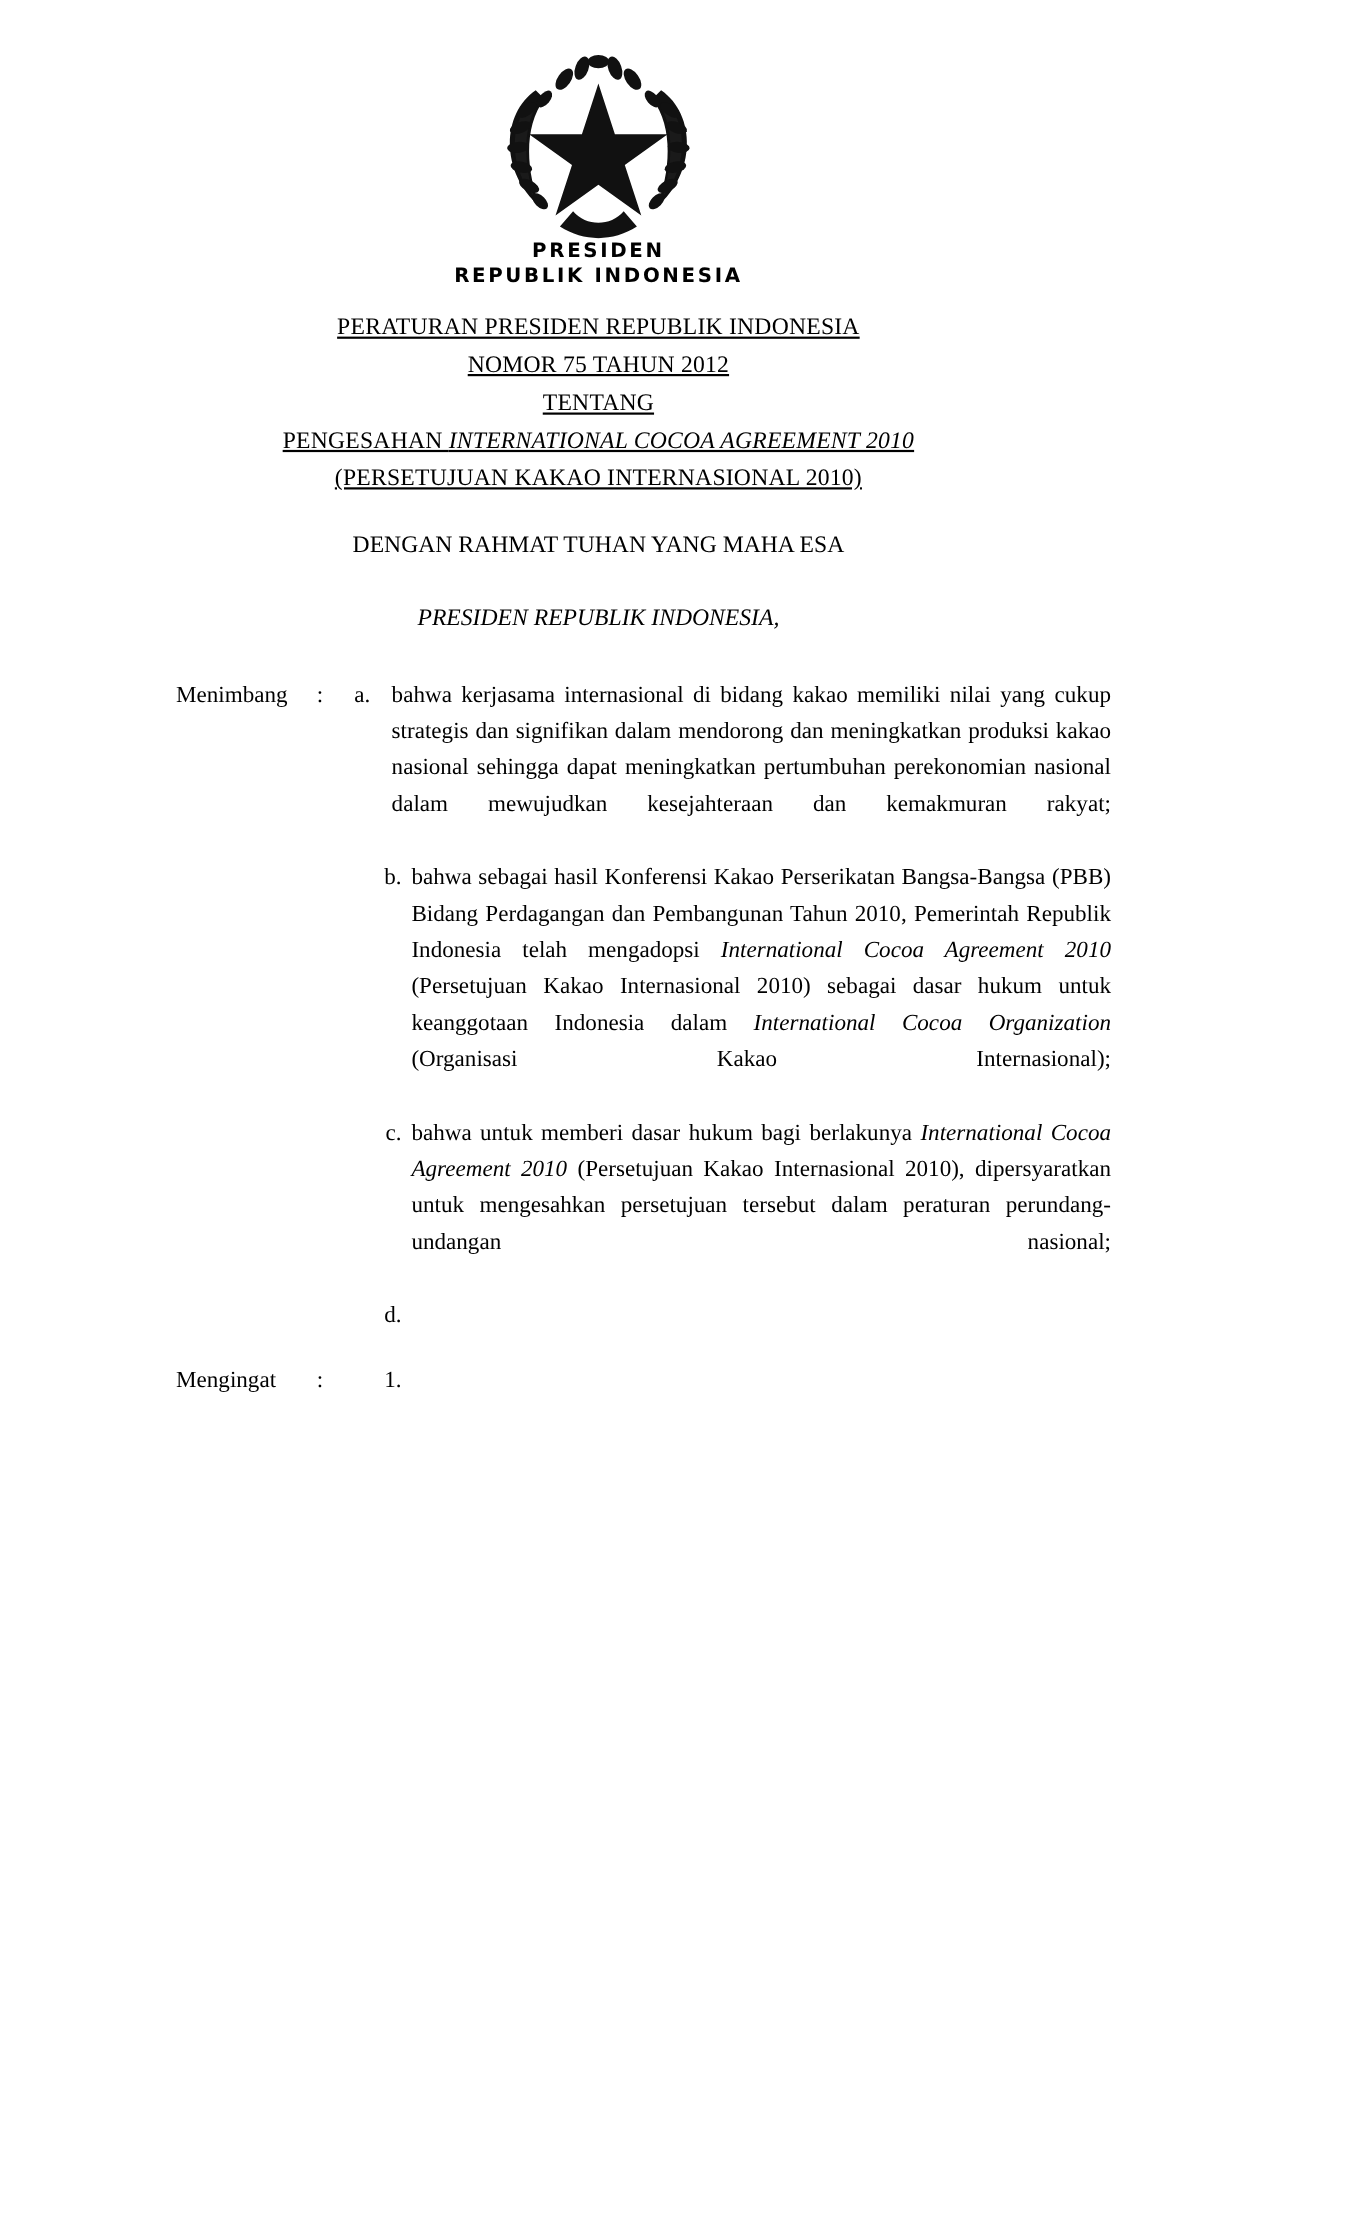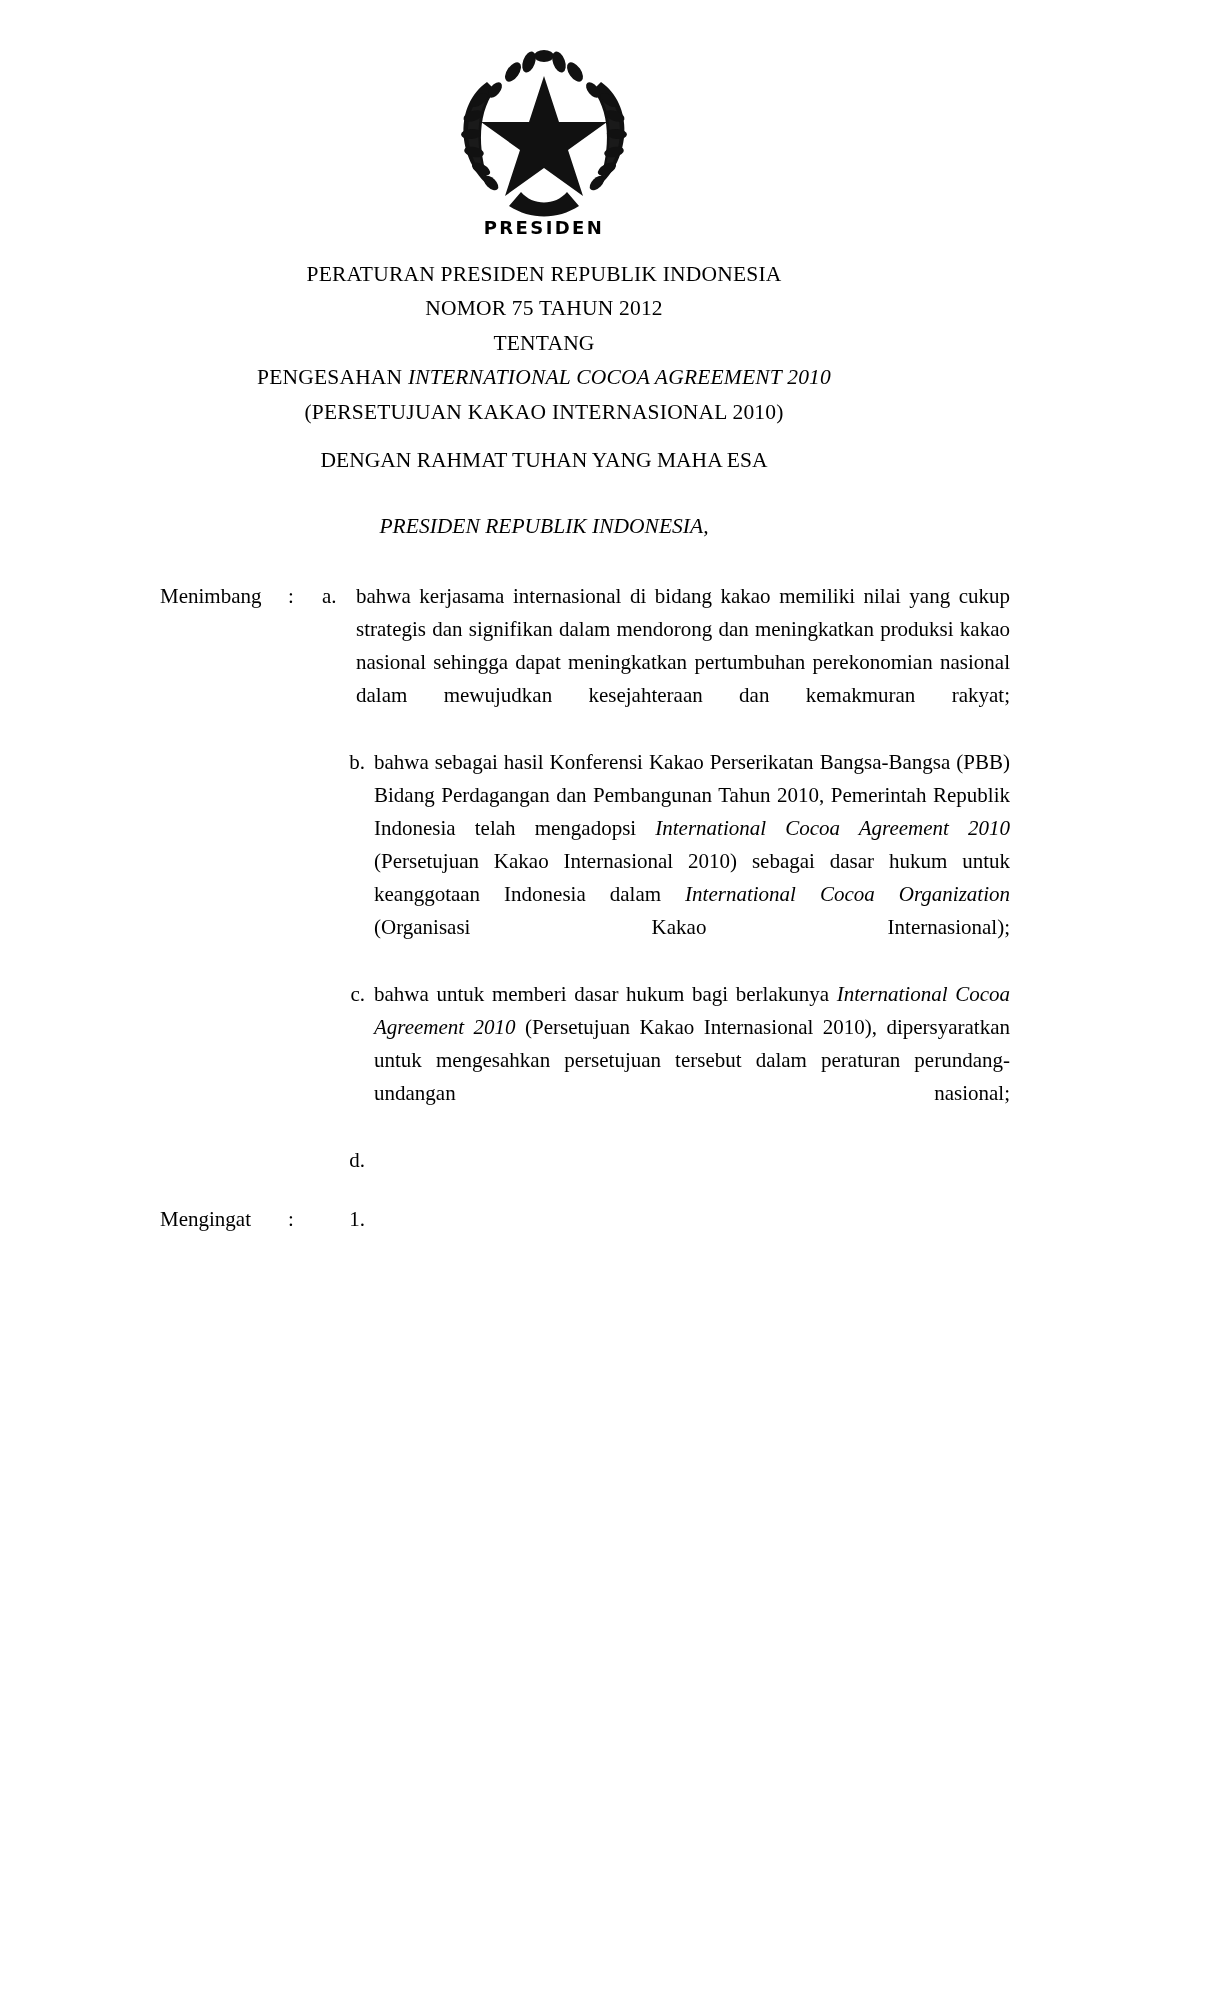--- a/index.html
+++ b/index.html
@@ -48,26 +48,26 @@
     margin-top: -4px;
   }
 
   
   .head-block {
     text-align: center;
     margin-top: 18px;
     font-size: 21.5px;
     line-height: 1.6;
   }
-  .head-block div { letter-spacing: 0.2px; }
+  .head-block div { letter-spacing: 0.2px; text-decoration: underline; }
   .ital { font-style: italic; }
 
   .sub-block {
     text-align: center;
-    margin-top: 14px;
+    margin-top: 26px;
     font-size: 21.5px;
     line-height: 1.6;
   }
   .sub-block .second { margin-top: 32px; font-style: italic; }
 
   
   .body {
     margin-top: 36px;
     padding: 0 78px 0 160px;
     font-size: 21px;
@@ -154,20 +154,21 @@
           <path d="M115 34 L130 80 L178 80 L139 108 L154 154 L115 126 L76 154 L91 108 L52 80 L100 80 Z"></path>
 
           <path d="M92 150 C104 164, 126 164, 138 150 L150 164 C128 178, 102 178, 80 164 Z"></path>
         </g>
       </svg>
     </div>
   </div>
 
   <div class="emblem-title">
     <div>PRESIDEN</div>
+    <div>REPUBLIK  INDONESIA</div>
   </div>
 
   <div class="head-block">
     <div>PERATURAN PRESIDEN REPUBLIK INDONESIA</div>
     <div>NOMOR 75 TAHUN 2012</div>
     <div>TENTANG</div>
     <div><span>PENGESAHAN </span><span class="ital">INTERNATIONAL COCOA AGREEMENT 2010</span></div>
     <div>(PERSETUJUAN KAKAO INTERNASIONAL 2010)</div>
   </div>
 

